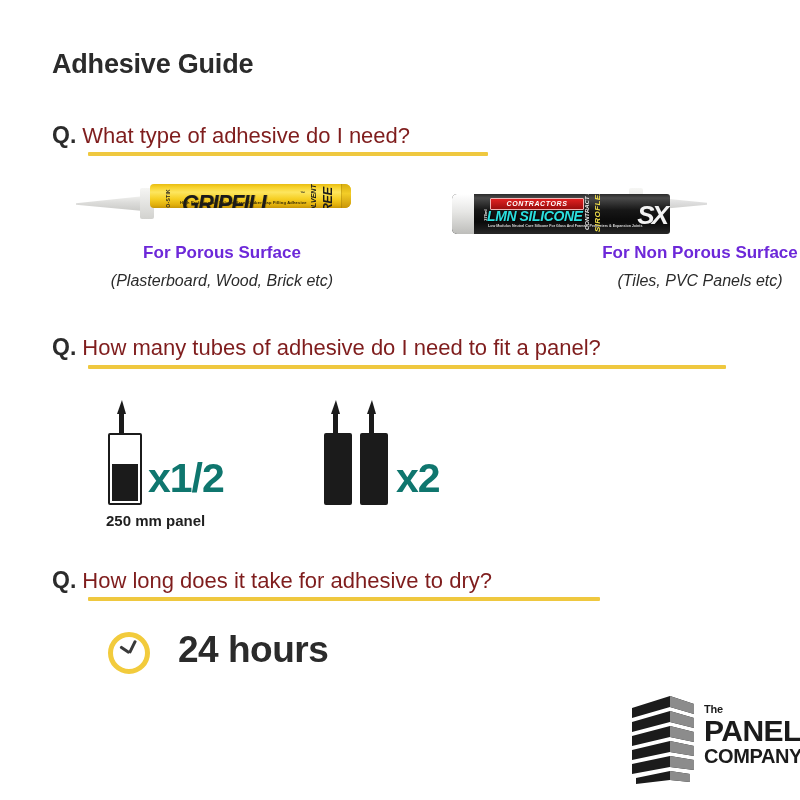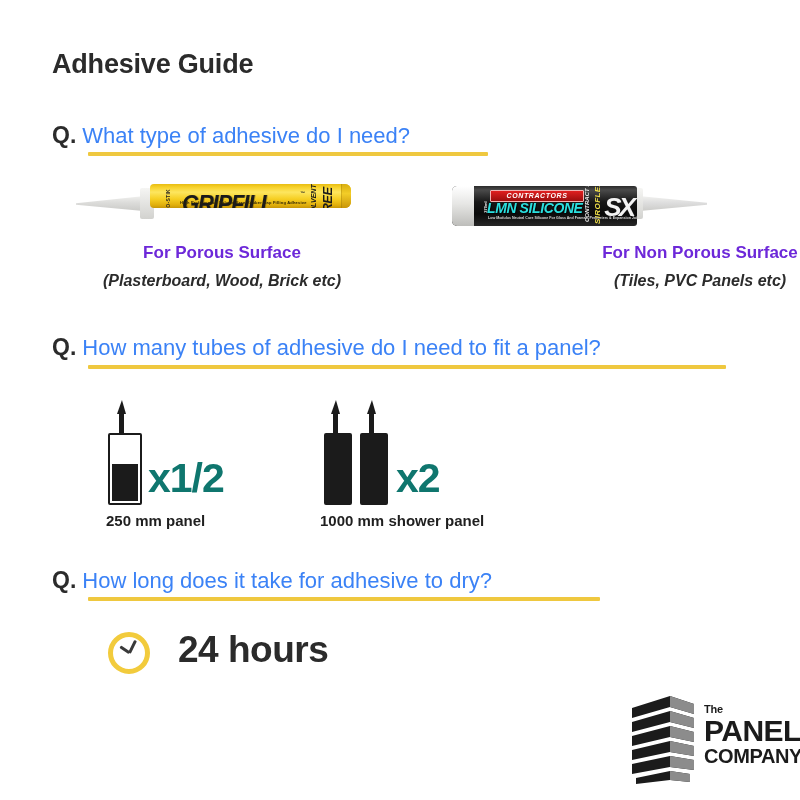--- a/index.html
+++ b/index.html
@@ -33,21 +33,21 @@
   .question { position: absolute; left: 52px; white-space: nowrap; }
   .q-mark {
     font-size: 23px;
     font-weight: bold;
     color: #2b2b2b;
     margin-right: 6px;
   }
   .q-text {
     font-size: 22px;
     font-weight: normal;
-    color: #3b82f6;
+    color: #7f1d1d;
   }
   .q-underline {
     position: absolute;
     height: 4px;
     background: #efc83f;
     border-radius: 1px;
   }
 
   #q1 { top: 122px; }
   #u1 { left: 88px; top: 152px; width: 400px; }
@@ -157,22 +157,22 @@
   }
   .lm-collar {
     position: absolute;
     right: 64px; top: 6px;
     width: 14px; height: 31px;
     background: linear-gradient(to bottom, #f6f6f4, #d3d3d0);
     border-radius: 2px;
   }
   .lm-body {
     position: absolute;
-    left: 0; top: 4px;
-    width: 185px; height: 40px;
+    left: 0; top: 12px;
+    width: 218px; height: 40px;
     border-radius: 5px 3px 3px 5px;
     background: linear-gradient(to bottom,
         #2a2a2a 0%, #4a4a4a 10%, #171717 40%, #0a0a0a 70%, #272727 100%);
     overflow: hidden;
   }
   .lm-capend {
     position: absolute;
     left: 0; top: 0;
     width: 22px; height: 100%;
     background: linear-gradient(to bottom, #ffffff, #e6e6e4 45%, #bdbdba);
@@ -242,21 +242,21 @@
     color: #ffffff;
     letter-spacing: -3px;
     line-height: 40px;
     opacity: .95;
     margin-left: 32px;
   }
 
   
   .cap { position: absolute; text-align: center; white-space: nowrap; }
   .cap-line1 { font-size: 17px; font-weight: bold; color: #6d28d9; }
-  .cap-line2 { font-size: 16px; font-weight: bold; font-style: italic; color: #2b2b2b; margin-top: 9px; }
+  .cap-line2 { font-size: 16px; font-weight: normal; font-style: italic; color: #2b2b2b; margin-top: 9px; }
   #cap-left  { left: 0; top: 243px; width: 444px; }
   #cap-right { left: 380px; top: 243px; width: 640px; }
 
   
   .icon-tube { position: absolute; }
   .it-body {
     position: absolute;
     left: 0; bottom: 0;
     border: 2.5px solid #1b1b1b;
     border-radius: 2px;
@@ -421,21 +421,20 @@
     </div>
   </div>
   <div class="icon-tube" style="left:360px; top:400px; width:28px; height:105px;">
     <div class="it-tip" style="left:7px; top:0px; width:9px; height:14px;"></div>
     <div class="it-neck" style="left:9px; top:13px; width:5px; height:22px;"></div>
     <div class="it-body" style="width:28px; height:72px; background:#1b1b1b;">
       <div class="it-fill" style="height:100%;"></div>
     </div>
   </div>
   <div class="qty-label" style="left:396px; top:455px;">x2</div>
-  <div class="qty-cap" style="left:320px; top:512px;">1000 mm shower panel</div>
 
   <div class="question" id="q3">
     <span class="q-mark">Q.</span><span class="q-text">How long does it take for adhesive to dry?</span>
   </div>
   <div class="q-underline" id="u3"></div>
 
   <div class="clock">
     <div class="hand hand-hour"></div>
     <div class="hand hand-minute"></div>
   </div>

